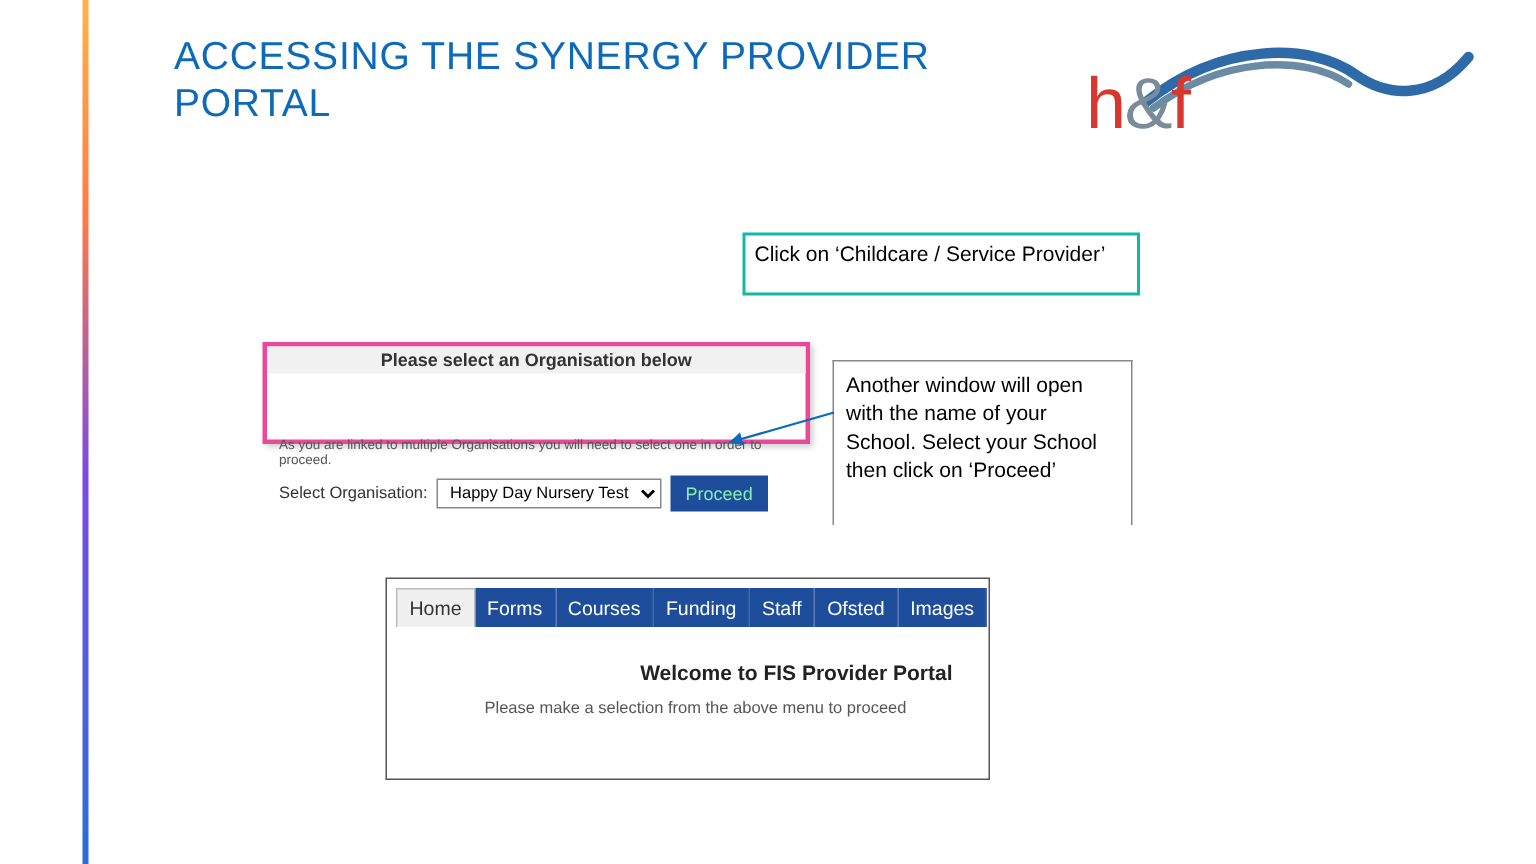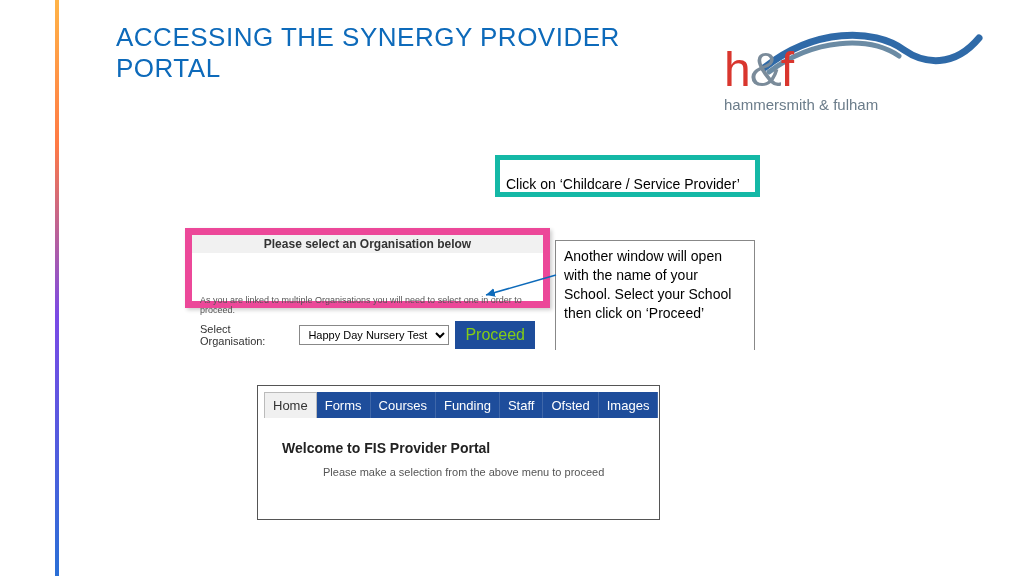--- a/index.html
+++ b/index.html
@@ -22,76 +22,75 @@
     .swoosh { position:absolute; right:0; top:-8px; }
     .logo-text { position:absolute; left:0; top:16px; font-size:48px; font-weight:400; letter-spacing:-1px; }
     .h-red { color:#d9362e; }
     .amp { color:#7a8b9a; }
     .f-red { color:#d9362e; }
     .subbrand { position:absolute; left:0; top:70px; color:#6b7c8a; font-size:15px; }
 
     
     .callout1 {
       position:absolute; left:495px; top:155px; width:265px; height:42px;
-      border:5px solid #14b8a6; font-size:14px; padding:16px 6px; line-height:1.25;
+      border:2px solid #14b8a6; font-size:14px; padding:4px 6px; line-height:1.25;
     }
     
     .callout2 {
       position:absolute; left:555px; top:240px; width:200px; height:110px;
       border-top:1px solid #888; border-left:1px solid #888; border-right:1px solid #888;
       font-size:14px; padding:6px 8px; line-height:1.35;
     }
 
     
     .orgbox {
-      position:absolute; left:185px; top:228px; width:365px; height:80px;
-      border:7px solid #ec4899; background:#fff; padding:5px 8px;
+      position:absolute; left:175px; top:228px; width:365px; height:68px;
+      border:3px solid #ec4899; background:#fff; padding:5px 8px;
       box-shadow: 2px 2px 4px rgba(0,0,0,.2);
     }
     .orgbox-head { text-align:center; font-weight:700; font-size:12px; color:#333; background:#f1f1f1; padding:2px 0; margin:-5px -8px 4px -8px; }
     .orgbox-sub { font-size:9px; color:#555; margin-bottom:6px;margin-top:42px; }
     .org-row { display:flex; align-items:center; gap:6px; }
     .org-label { font-size:11px; color:#333; }
     .org-select { font-size:11px; padding:2px 4px; border:1px solid #888; background:#fff; }
     .proceed-btn {
-      background:#1e4d9b; color:#84cc16; border:none; font-size:16px;
+      background:#1e4d9b; color:#86efac; border:none; font-size:12px;
       padding:5px 10px; cursor:pointer;
     }
 
     
     .arrow { position:absolute; left:480px; top:271px; pointer-events:none; }
 
     
     .navpanel {
       position:absolute; left:257px; top:385px; width:403px; height:135px;
       border:1px solid #555; background:#fff;
     }
     .navbar { display:flex; align-items:stretch; height:26px; margin:6px 6px 0 6px; }
     .tab { display:flex; align-items:center; padding:0 8px; font-size:13px; color:#fff; background:#1e4d9b; border-right:1px solid rgba(255,255,255,.15);}
     .tab.active { background:#f0f0f0; color:#333; border:1px solid #bbb; border-bottom:none; }
     .navbody { margin:14px 14px 0 14px; padding:8px 10px; }
-    .welcome { font-weight:700; font-size:14px; color:#222; margin-bottom:10px; }
+    .welcome { font-weight:700; font-size:14px; color:#222; margin-bottom:10px;text-align:right; }
     .welcome-sub { font-size:11px; color:#555;padding-left:41px; }
   </style>
 </head>
 <body>
 
 <div class="accent-bar"></div>
 
 <h1 class="title">Accessing the Synergy Provider Portal</h1>
 
 <div class="logo">
   <svg class="swoosh" width="230" height="70" viewBox="0 0 230 70">
     <path d="M10 50 C 60 10, 120 10, 150 32 C 170 46, 200 50, 225 20" stroke="#2f6aa8" stroke-width="7" fill="none" stroke-linecap="round"></path>
     <path d="M15 54 C 60 20, 115 18, 145 38" stroke="#6b8ba4" stroke-width="5" fill="none" stroke-linecap="round"></path>
   </svg>
   <div class="logo-text">
     <span class="h-red">h</span><span class="amp">&amp;</span><span class="f-red">f</span>
   </div>
-  <div class="subbrand">hammersmith &amp; fulham</div>
 </div>
 
 <div class="callout1">Click on ‘Childcare / Service Provider’</div>
 <div class="callout2">Another window will open with the name of your School. Select your School then click on ‘Proceed’</div>
 
 <div class="orgbox">
   <div class="orgbox-head">Please select an Organisation below</div>
   <div class="orgbox-sub">As you are linked to multiple Organisations you will need to select one in order to proceed.</div>
   <div class="org-row">
     <span class="org-label">Select Organisation:</span>

